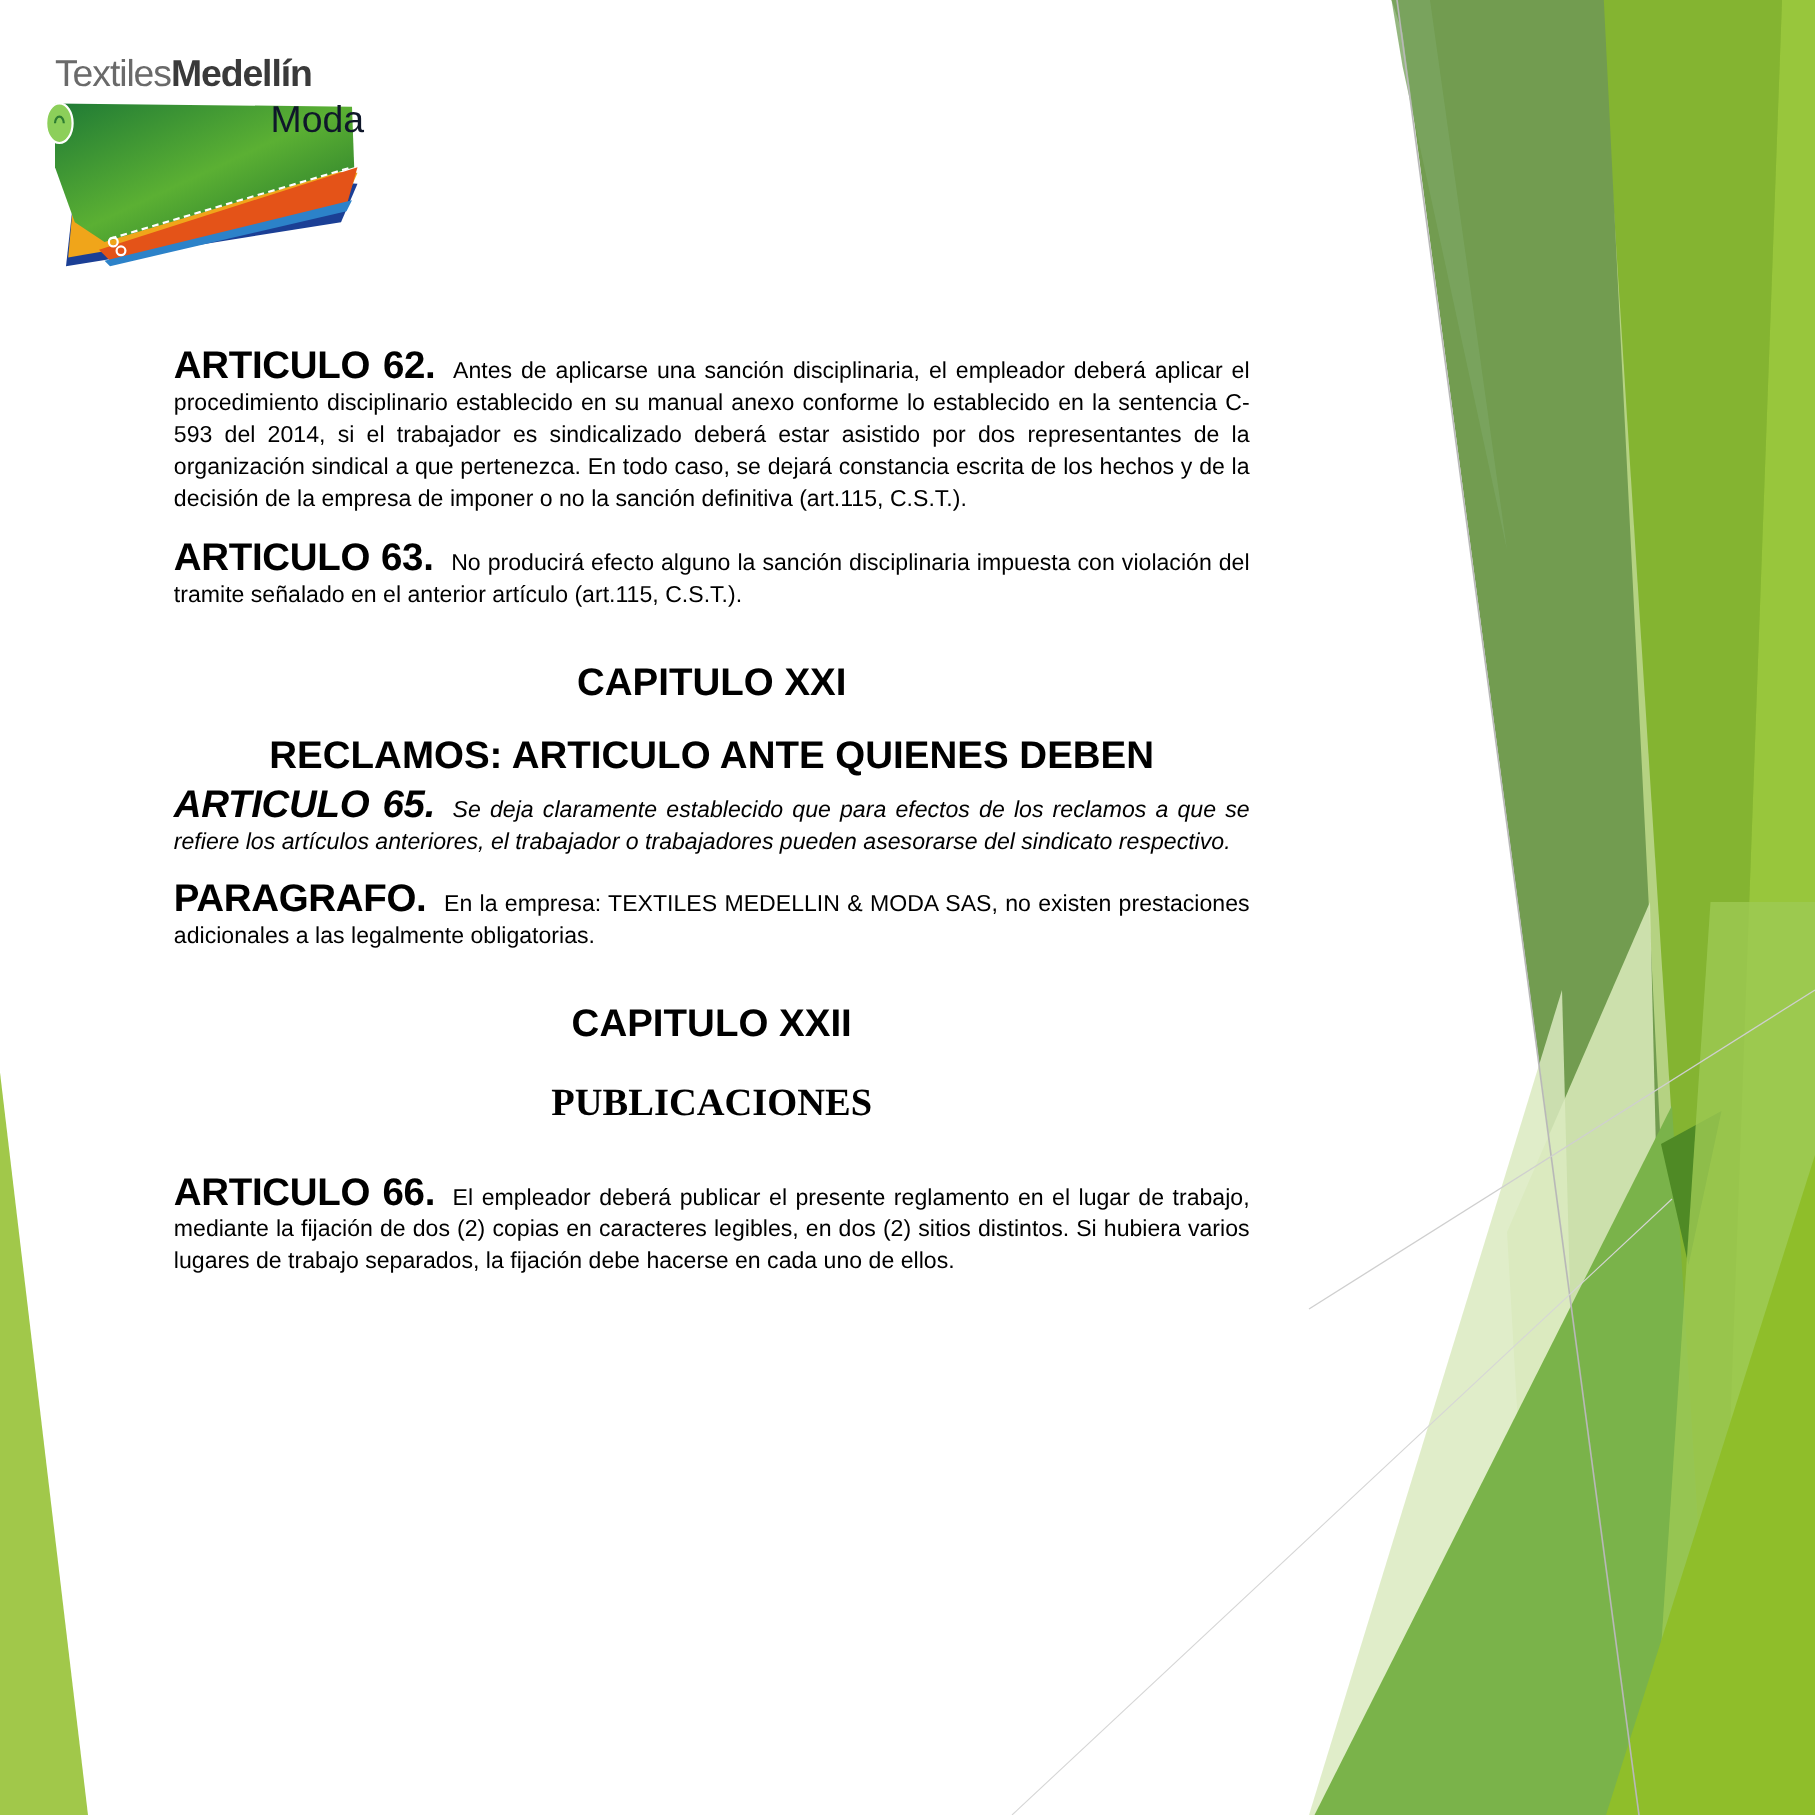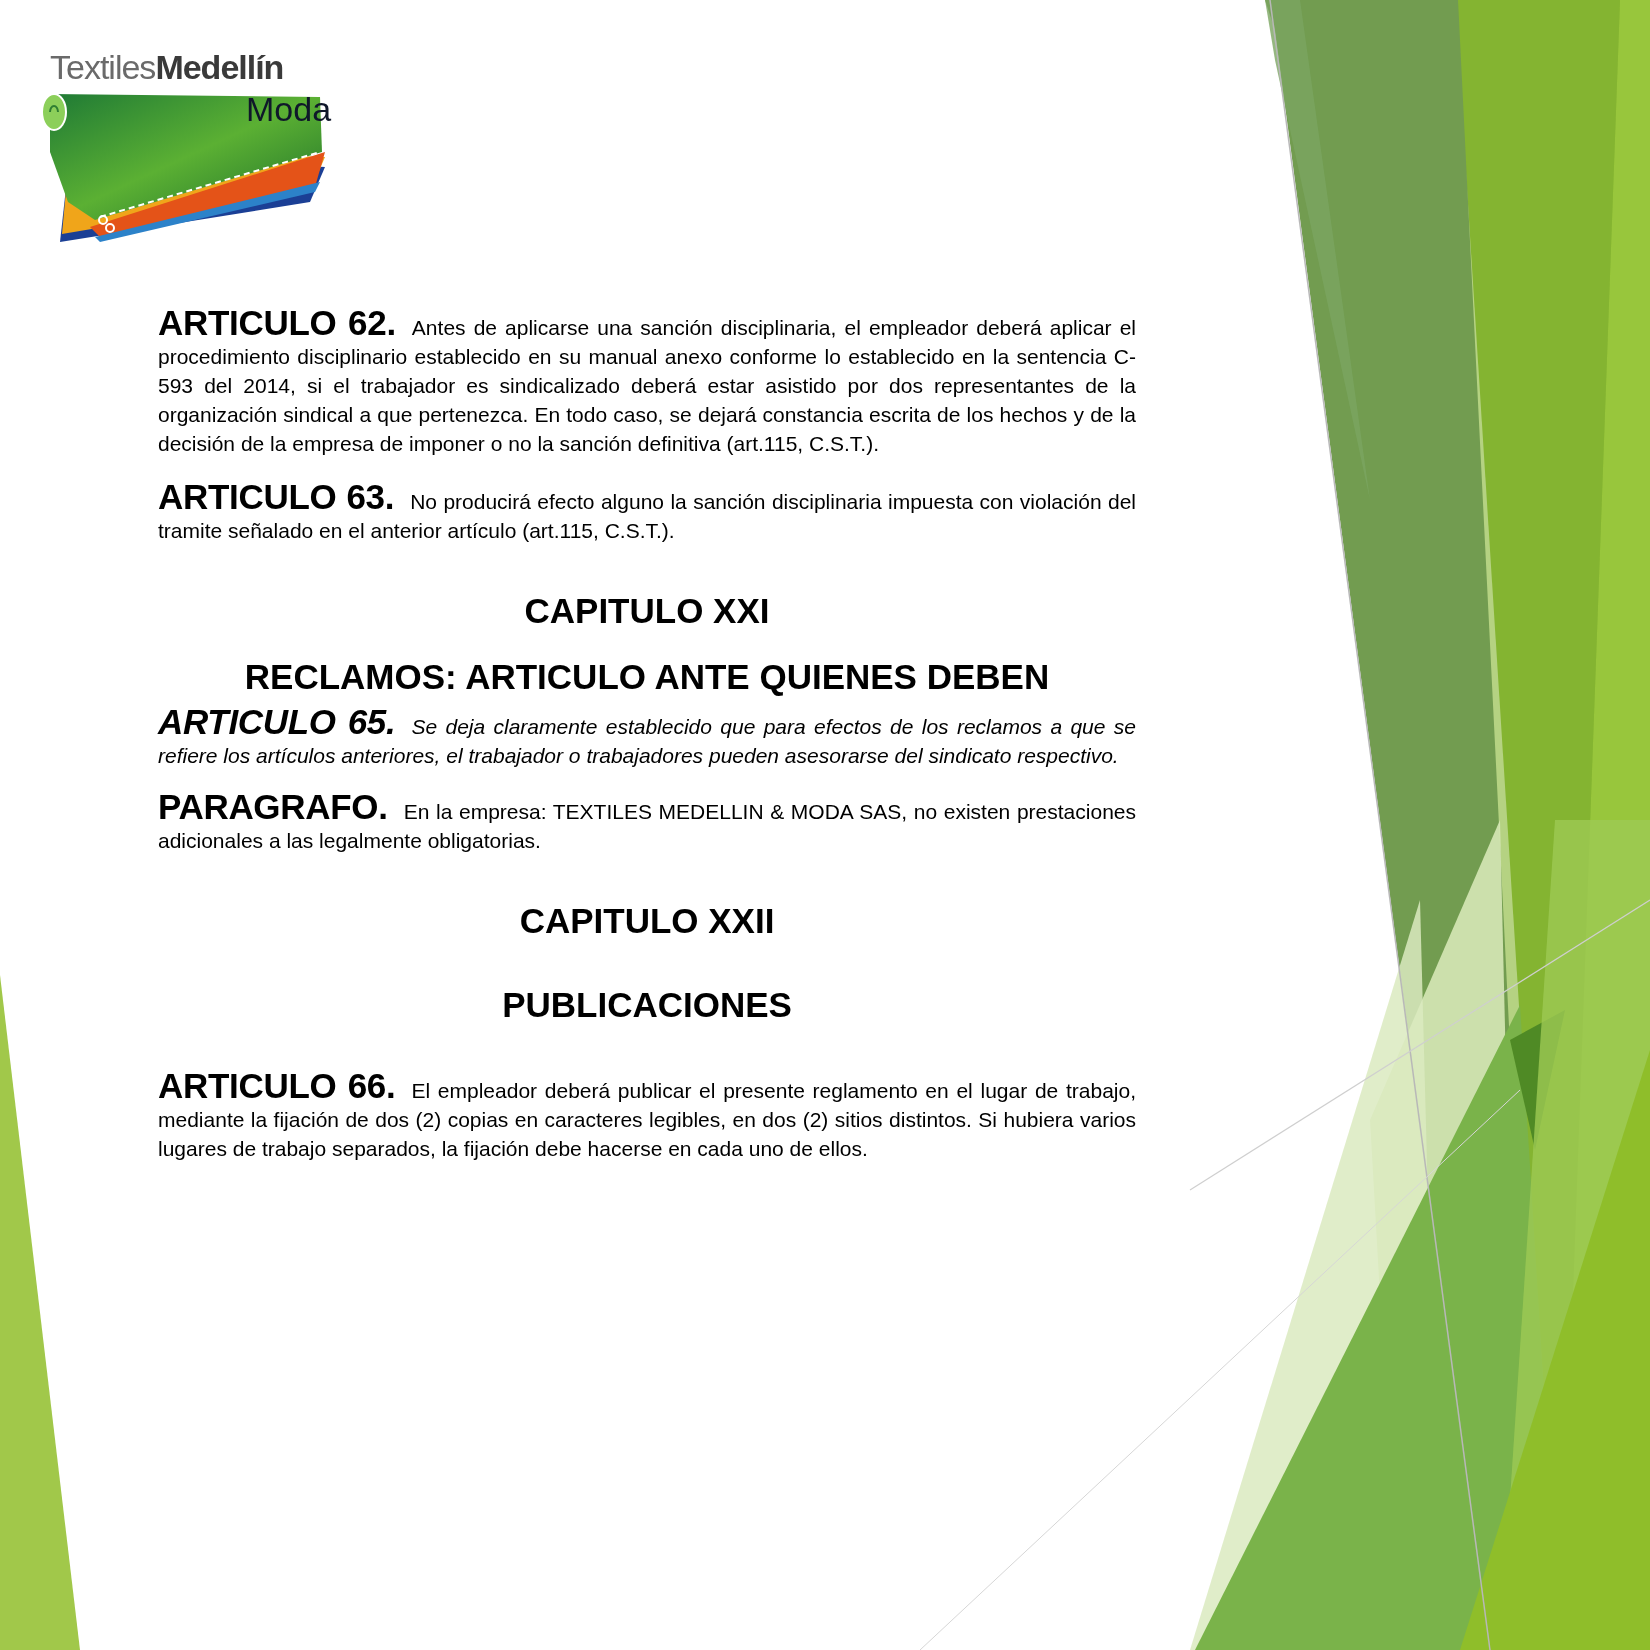--- a/index.html
+++ b/index.html
@@ -68,21 +68,21 @@
     <path d="M10,70 a4,6 0 1,1 8,0" fill="none" stroke="#2e7d32" stroke-width="2"></path>
     <line x1="60" y1="175" x2="280" y2="110" stroke="#ffffff" stroke-width="2" stroke-dasharray="6,4"></line>
     <circle cx="63" cy="178" r="4" fill="none" stroke="#ffffff" stroke-width="2"></circle>
     <circle cx="70" cy="186" r="4" fill="none" stroke="#ffffff" stroke-width="2"></circle>
   </svg>
   <div class="logo-moda">Moda</div>
 </div>
 
 <div class="content">
 
-  <p class="article" style="margin-top:8px;">
+  <p class="article" style="margin-top:18px;">
     <span class="art-label">ARTICULO 62.</span><span>Antes de aplicarse una sanción disciplinaria, el empleador deberá aplicar el procedimiento disciplinario establecido en su manual anexo conforme lo establecido en la sentencia C-593 del 2014, si el trabajador es sindicalizado deberá estar asistido por dos representantes de la organización sindical a que pertenezca.  En todo caso, se dejará constancia escrita de los hechos y de la decisión de la empresa de imponer o no la sanción definitiva (art.115, C.S.T.).</span>
   </p>
 
   <p class="article" style="margin-top:24px;">
     <span class="art-label">ARTICULO 63.</span><span>No producirá efecto alguno la sanción disciplinaria impuesta con violación del tramite señalado en el anterior artículo (art.115, C.S.T.).</span>
   </p>
 
   <p class="chapter" style="margin-top:44px;">CAPITULO XXI</p>
 
   <div style="margin-top:22px;">
@@ -93,18 +93,18 @@
   <p class="article" style="margin-top:8px;font-style:italic;">
     <span class="art-label">ARTICULO 65.</span><span>Se deja claramente establecido que para efectos de los reclamos a que se refiere los artículos anteriores, el trabajador o trabajadores pueden asesorarse del sindicato respectivo.</span>
   </p>
 
   <p class="article" style="margin-top:22px;">
     <span class="art-label">PARAGRAFO.</span><span>En la empresa: TEXTILES MEDELLIN &amp; MODA SAS, no existen prestaciones adicionales a las legalmente obligatorias.</span>
   </p>
 
   <p class="chapter" style="margin-top:44px;">CAPITULO XXII</p>
 
-  <p class="chapter" style="margin-top:40px;">PUBLICACIONES</p>
+  <p class="chapter" style="margin-top:28px;font-family:Liberation Serif, serif;">PUBLICACIONES</p>
 
   <p class="article" style="margin-top:44px;">
     <span class="art-label">ARTICULO 66.</span><span>El empleador deberá publicar el presente reglamento en el lugar de trabajo, mediante la fijación de dos (2) copias en caracteres legibles, en dos (2) sitios distintos.  Si hubiera varios lugares de trabajo separados, la fijación debe hacerse en cada uno de ellos.</span>
   </p>
 </div>
 
 </body></html>

